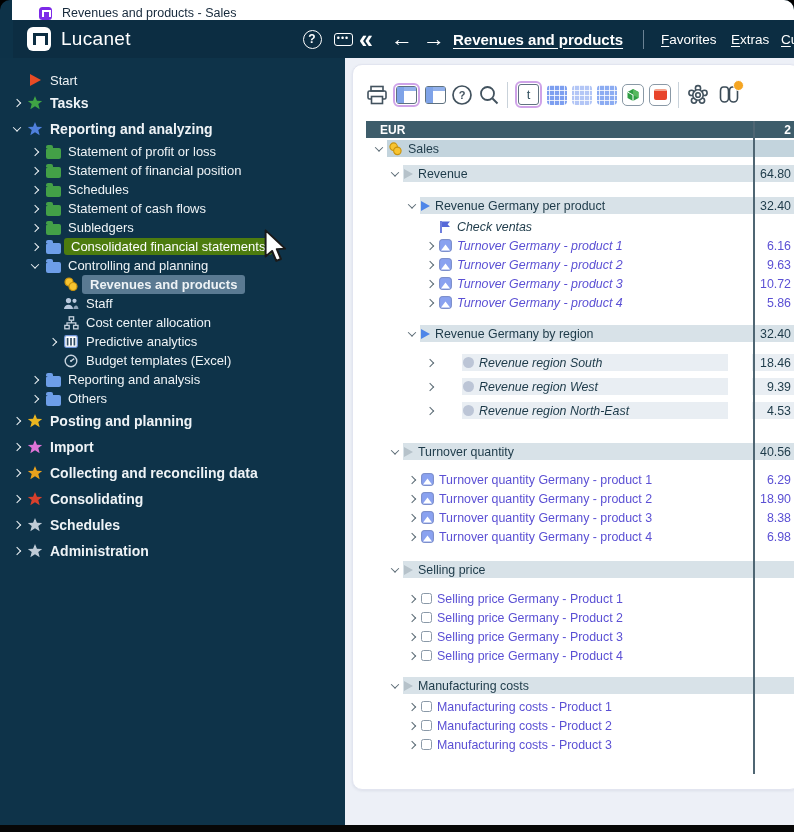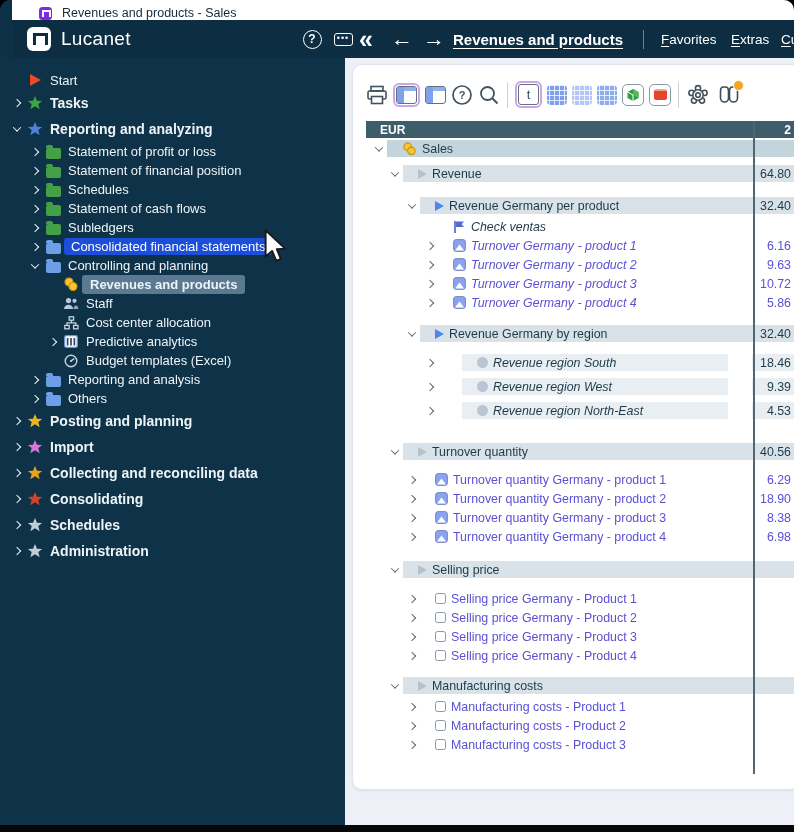--- a/index.html
+++ b/index.html
@@ -35,21 +35,21 @@
   .sidebar{position:absolute;left:0;top:58px;width:345px;bottom:7px;background:#0e3349;color:#eef3f6;padding-top:12px;box-sizing:border-box;overflow:hidden;}
   .srow{display:flex;align-items:center;height:19px;font-size:13px;white-space:nowrap;}
   .srow.h20{height:20px;}
   .srow.b{height:26px;font-size:14px;font-weight:bold;}
   .lv0{padding-left:8px;} .lv1{padding-left:26px;} .lv2{padding-left:44px;}
   .chslot{width:17px;display:flex;justify-content:center;flex:none;}
   .ch{width:5px;height:5px;border-right:1.7px solid currentColor;border-bottom:1.7px solid currentColor;display:inline-block;transform:rotate(-45deg);}
   .ch.down{transform:rotate(45deg) translate(-1px,-1px);}
   .sic{width:20px;display:flex;justify-content:center;align-items:center;flex:none;}
   .slabel{margin-left:5px;}
-  .hl-hover{background:#1d4ed8;border-radius:3px;padding:1px 7px;margin-left:1px;color:#fdfefe;}
+  .hl-hover{background:#4d7c0f;border-radius:3px;padding:1px 7px;margin-left:1px;color:#fdfefe;}
   .hl-sel{background:#5a7a92;border-radius:3px;padding:2px 8px;margin-left:1px;font-weight:bold;}
   .star{width:15px;height:14px;flex:none;clip-path:polygon(50% 0%,63% 34%,98% 36%,72% 58%,81% 94%,50% 73%,19% 94%,28% 58%,2% 36%,37% 34%);}
   .st-green{background:#3fa344;} .st-blue{background:#4f80dd;} .st-gold{background:#eab620;}
   .st-pink{background:#dd74d8;} .st-gold2{background:#eaa21c;} .st-red{background:#d8402c;} .st-gray{background:#bfcbd6;}
   .play{width:0;height:0;border-left:11px solid #e84b25;border-top:6.5px solid transparent;border-bottom:6.5px solid transparent;flex:none;}
   .folder{width:15px;height:11px;border-radius:2px;position:relative;flex:none;margin-top:3px;}
   .folder::before{content:"";position:absolute;top:-3px;left:0;width:7px;height:3px;border-radius:2px 2px 0 0;background:inherit;}
   .f-green{background:#43a047;} .f-blue{background:#6d9ee8;}
 
   
@@ -76,21 +76,21 @@
   .ttable{position:relative;margin:8px 0 0 13px;}
   .vline{position:absolute;left:387px;top:0;width:2px;height:653px;background:#4f6673;z-index:6;}
   .thead{display:flex;height:17px;background:#3e5d6b;color:#fff;font-weight:bold;font-size:12px;align-items:center;}
   .thl{flex:1;padding-left:14px;}
   .thy{width:47px;text-align:right;padding-right:8px;box-sizing:border-box;}
   .trow{display:flex;height:17px;align-items:stretch;font-size:12.4px;color:#1d3a49;}
   .tl{flex:1;display:flex;align-items:center;min-width:0;}
   .tv{width:47px;flex:none;display:flex;align-items:center;justify-content:flex-end;padding-right:8px;box-sizing:border-box;}
   .ind0{padding-left:4px;} .ind1{padding-left:20px;} .ind2{padding-left:37px;} .ind3{padding-left:55px;font-style:italic;}
   .tch{color:#5a6a74;}
-  .band{flex:1;display:flex;align-items:center;gap:5px;height:100%;padding-left:15px;min-width:0;white-space:nowrap;overflow:hidden;}
+  .band{flex:1;display:flex;align-items:center;gap:5px;height:100%;padding-left:1px;min-width:0;white-space:nowrap;overflow:hidden;}
   .rootb{background:#c3d4dd;} .sec{background:#d8e2e8;} .lightb{background:#e9eef3;margin-left:24px;}
   .pv{color:#5b50d4;}
   .tri{width:0;height:0;border-top:5px solid transparent;border-bottom:5px solid transparent;flex:none;}
   .tri.gray{border-left:9px solid #b6c2ca;} .tri.blue{border-left:9px solid #4f86e8;}
   .circleic{width:11px;height:11px;border-radius:50%;background:#bcc5d6;flex:none;}
   .sqout{width:11px;height:11px;border:1.5px solid #8a99a8;border-radius:2.5px;background:#fff;flex:none;box-sizing:border-box;}
   .g2m{margin-top:2px;} .g4m{margin-top:4px;} .g7m{margin-top:7px;} .g8m{margin-top:8px;}
   .g11m{margin-top:11px;} .g12m{margin-top:12px;} .g13m{margin-top:13px;} .g14m{margin-top:14px;}
   .g15m{margin-top:15px;} .g16m{margin-top:16px;} .g24m{margin-top:24px;}
 

